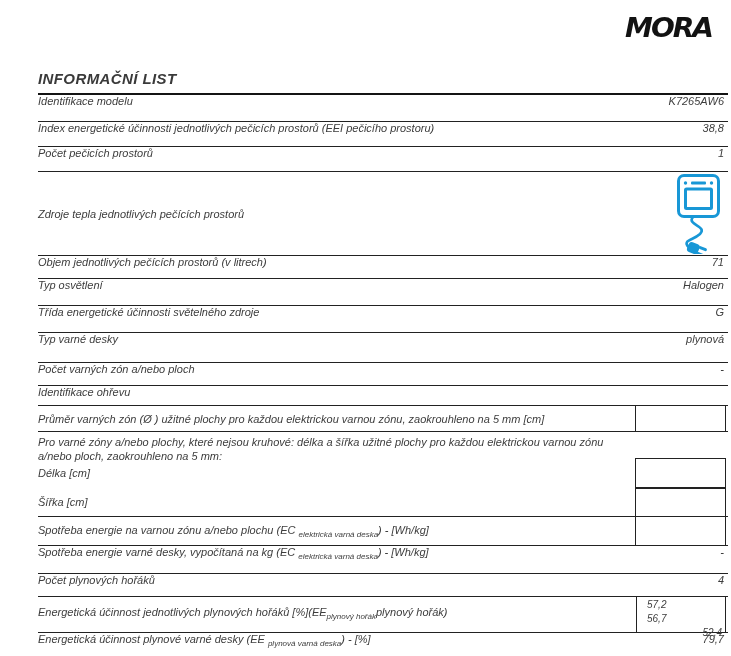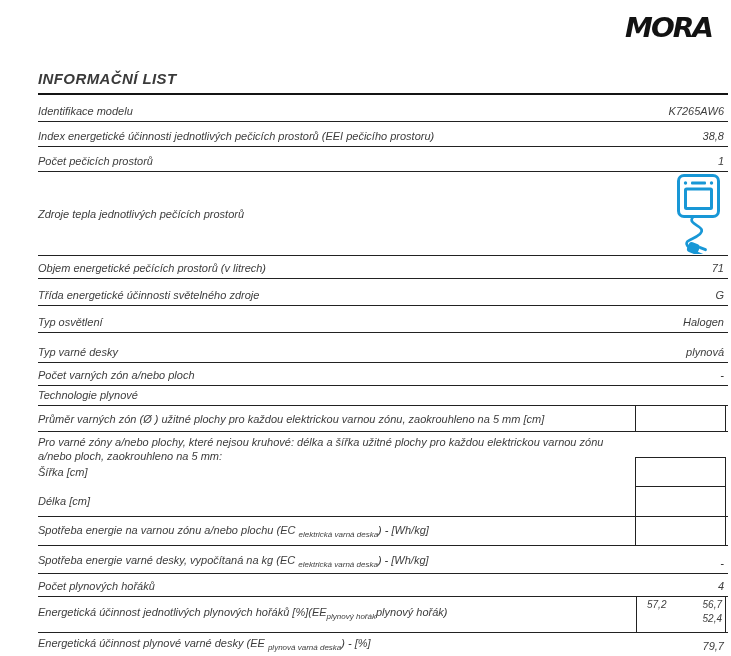--- a/index.html
+++ b/index.html
@@ -17,21 +17,21 @@
   }
   .content { position:absolute; left:38px; top:0; width:690px;margin-top:10px; }
   .title {
     margin-top:60px; font-size:15px; font-weight:bold; letter-spacing:0.4px;
     color:#3a3a3a;
   }
   .title-rule { border-bottom:2px solid #141414; margin-top:6px; }
 
   .row {
     position:relative; display:flex; justify-content:space-between;
-    align-items:flex-end; box-sizing:border-box;
+    box-sizing:border-box;
     border-bottom:1px solid #222; padding:0 4px 4px 0;
   }
   .row .label { padding-right:8px; }
   .row .value { white-space:nowrap;padding-left:24px; }
   .vcenter { align-items:center; padding-bottom:0; }
   .vtop    { align-items:flex-start; padding-top:3px; padding-bottom:0; }
   .noline  { border-bottom:none; }
 
   .h20{height:20px}.h23{height:23px}.h24{height:24px}.h25{height:25px}
   .h26{height:26px}.h27{height:27px}.h28{height:28px}.h30{height:30px}
@@ -46,21 +46,21 @@
     border:1px solid #222; box-sizing:border-box; background:transparent;
   }
   .cellbox.inner { top:0; }
 
   .gas-cell {
     position:absolute; left:598px; width:90px; top:-1px; bottom:-1px;
     border-left:1px solid #222; border-right:1px solid #222;
     box-sizing:border-box; font-size:10px; padding:2px 3px 0 10px;
     display:flex; flex-direction:column;
   }
-  .gas-line1 { display:flex; justify-content:space-between; line-height:14px; }
+  .gas-line1 { display:flex; justify-content:space-between; line-height:14px;flex-direction:column; }
   .gas-line2 { text-align:right; line-height:14px; }
 
   .oven-icon { position:absolute; right:7px; top:2px; }
 </style>
 </head>
 <body>
 
 <div class="page">
 
   <div class="logo">MORA</div>
@@ -98,66 +98,66 @@
           <g transform="translate(23,72) rotate(22)">
             <rect x="0" y="-5.2" width="11.5" height="10.4" rx="3" fill="#1897d6"></rect>
             <rect x="10.5" y="-4.6" width="8.5" height="2.9" rx="1.4" fill="#1897d6"></rect>
             <rect x="10.5" y="1.7" width="8.5" height="2.9" rx="1.4" fill="#1897d6"></rect>
           </g>
         </svg>
       </span>
     </div>
 
     <div class="row h23">
-      <span class="label">Objem energetické pečících prostorů (v litrech)</span>
+      <span class="label">Objem jednotlivých pečících prostorů (v litrech)</span>
       <span class="value">71</span>
+    </div>
+
+    <div class="row h27">
+      <span class="label">Typ osvětlení</span>
+      <span class="value">Halogen</span>
     </div>
 
     <div class="row h27">
       <span class="label">Třída energetické účinnosti světelného zdroje</span>
       <span class="value">G</span>
-    </div>
-
-    <div class="row h27">
-      <span class="label">Typ osvětlení</span>
-      <span class="value">Halogen</span>
     </div>
 
     <div class="row h30">
       <span class="label">Typ varné desky</span>
       <span class="value">plynová</span>
     </div>
 
     <div class="row h23">
       <span class="label">Počet varných zón a/nebo ploch</span>
       <span class="value">-</span>
     </div>
 
     <div class="row h20">
-      <span class="label">Technologie plynové</span>
+      <span class="label">Identifikace ohřevu</span>
       <span class="value"></span>
     </div>
 
     <div class="row h26 vcenter">
       <span class="label">Průměr varných zón (Ø ) užitné plochy pro každou elektrickou varnou zónu, zaokrouhleno na 5 mm [cm]</span>
       <span class="cellbox"></span>
     </div>
 
     <div class="row h26 noline vtop">
       <span class="label wrap-label">Pro varné zóny a/nebo plochy, které nejsou kruhové: délka a šířka užitné plochy pro každou elektrickou varnou zónu a/nebo ploch, zaokrouhleno na 5 mm:</span>
     </div>
 
+    <div class="row h30 noline vcenter">
+      <span class="label">Délka [cm]</span>
+      <span class="cellbox inner"></span>
+    </div>
+
     <div class="row h28 noline vcenter">
       <span class="label">Šířka [cm]</span>
       <span class="cellbox"></span>
-    </div>
-
-    <div class="row h30 noline vcenter">
-      <span class="label">Délka [cm]</span>
-      <span class="cellbox inner"></span>
     </div>
 
     <div class="row h30 vcenter" style="border-top:1px solid #222;">
       <span class="label"><span>Spotřeba energie na varnou zónu a/nebo plochu (EC </span><span class="sub">elektrická varná deska</span><span>) - [Wh/kg]</span></span>
       <span class="cellbox"></span>
     </div>
 
     <div class="row h28">
       <span class="label"><span>Spotřeba energie varné desky, vypočítaná na kg (EC </span><span class="sub">elektrická varná deska</span><span>) - [Wh/kg]</span></span>
       <span class="value">-</span>

